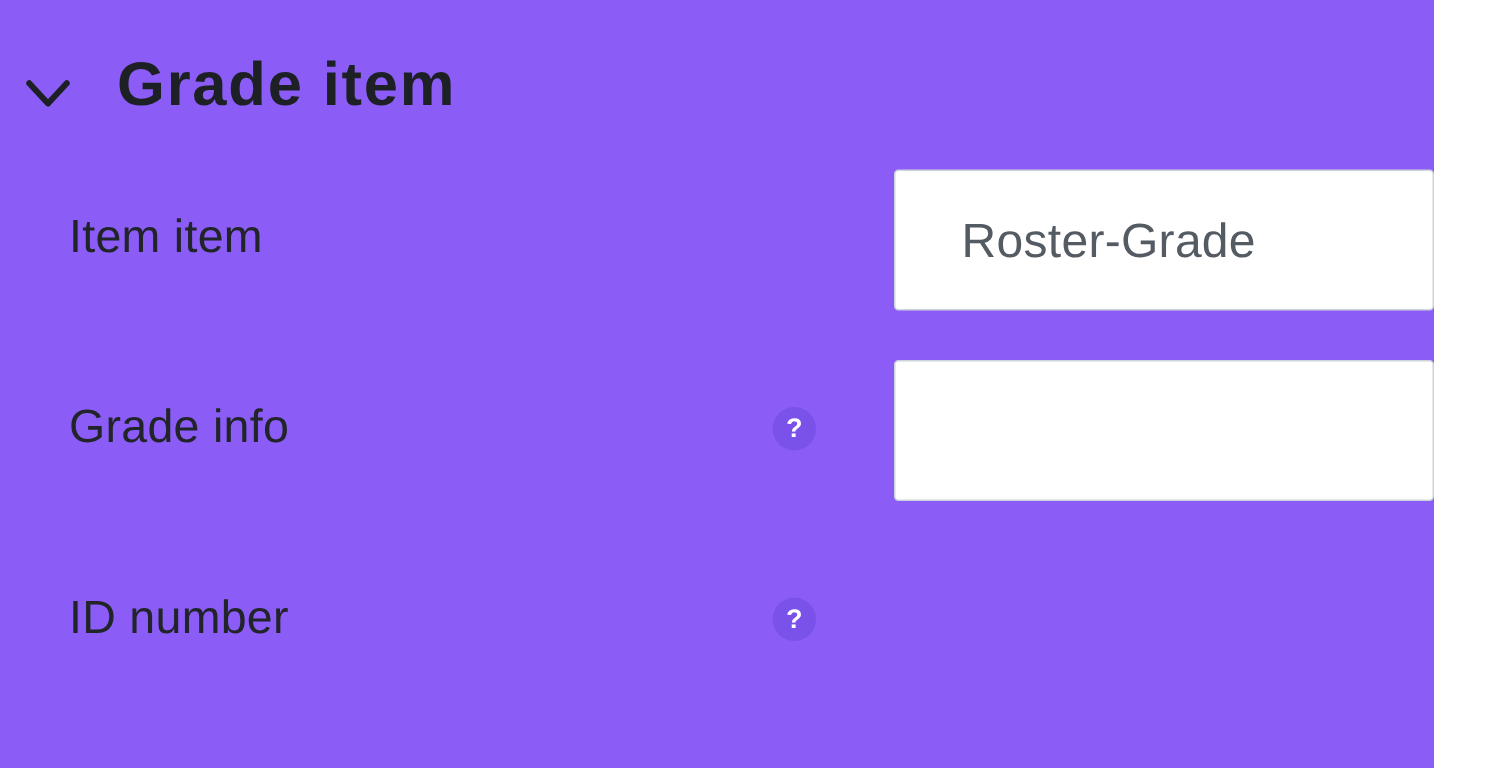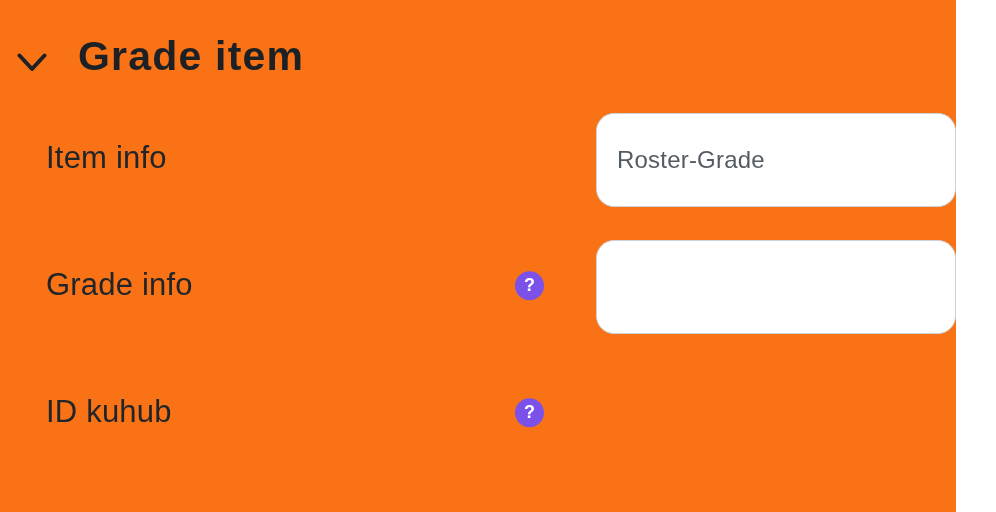--- a/index.html
+++ b/index.html
@@ -5,21 +5,21 @@
   * { margin: 0; padding: 0; box-sizing: border-box; }
   html, body { background: #ffffff; }
   body {
     font-family: "Liberation Sans", "DejaVu Sans", sans-serif;
     width: 996px; height: 512px;
     overflow: hidden;
   }
   .page {
     position: relative;
     width: 956px; height: 512px;
-    background: #f97316;
+    background: #8b5cf6;
   }
 
   
   .section-header {
     position: absolute;
     top: 0; left: 0; right: 0; height: 90px;
     cursor: pointer;
   }
   .chevron {
     position: absolute;
@@ -72,51 +72,51 @@
     justify-content: center;
     cursor: pointer;
     user-select: none;
   }
 
   .text-input {
     position: absolute;
     left: 596px; top: 0;
     width: 360px; height: 94px;
     border: 1.5px solid #cdd3da;
-    border-radius: 18px;
+    border-radius: 3px;
     background: #ffffff;
-    padding: 0 20px;
+    padding: 0 44px;
     font-family: "Liberation Sans", "DejaVu Sans", sans-serif;
-    font-size: 24px;
+    font-size: 32px;
     color: #545b63;
     letter-spacing: 0.2px;
     outline: none;
   }
 </style>
 </head>
 <body>
 
 <div class="page">
 
   <div class="section-header">
     <svg class="chevron" viewBox="0 0 30 20" fill="none">
       <path d="M2.5 2.5 L15 16 L27.5 2.5" stroke="#1d2125" stroke-width="4" stroke-linecap="round" stroke-linejoin="round"></path>
     </svg>
     <h2 class="section-title">Grade item</h2>
   </div>
 
   <div class="form-row row-1">
-    <label class="field-label">Item info</label>
+    <label class="field-label">Item item</label>
     <input class="text-input" type="text" value="Roster-Grade" style="">
   </div>
 
   <div class="form-row row-2">
     <label class="field-label">Grade info</label>
     <span class="help-icon">?</span>
     <input class="text-input" type="text" value="" style="">
   </div>
 
   <div class="form-row row-3">
-    <label class="field-label">ID kuhub</label>
+    <label class="field-label">ID number</label>
     <span class="help-icon">?</span>
   </div>
 
 </div>
 
 </body></html>

